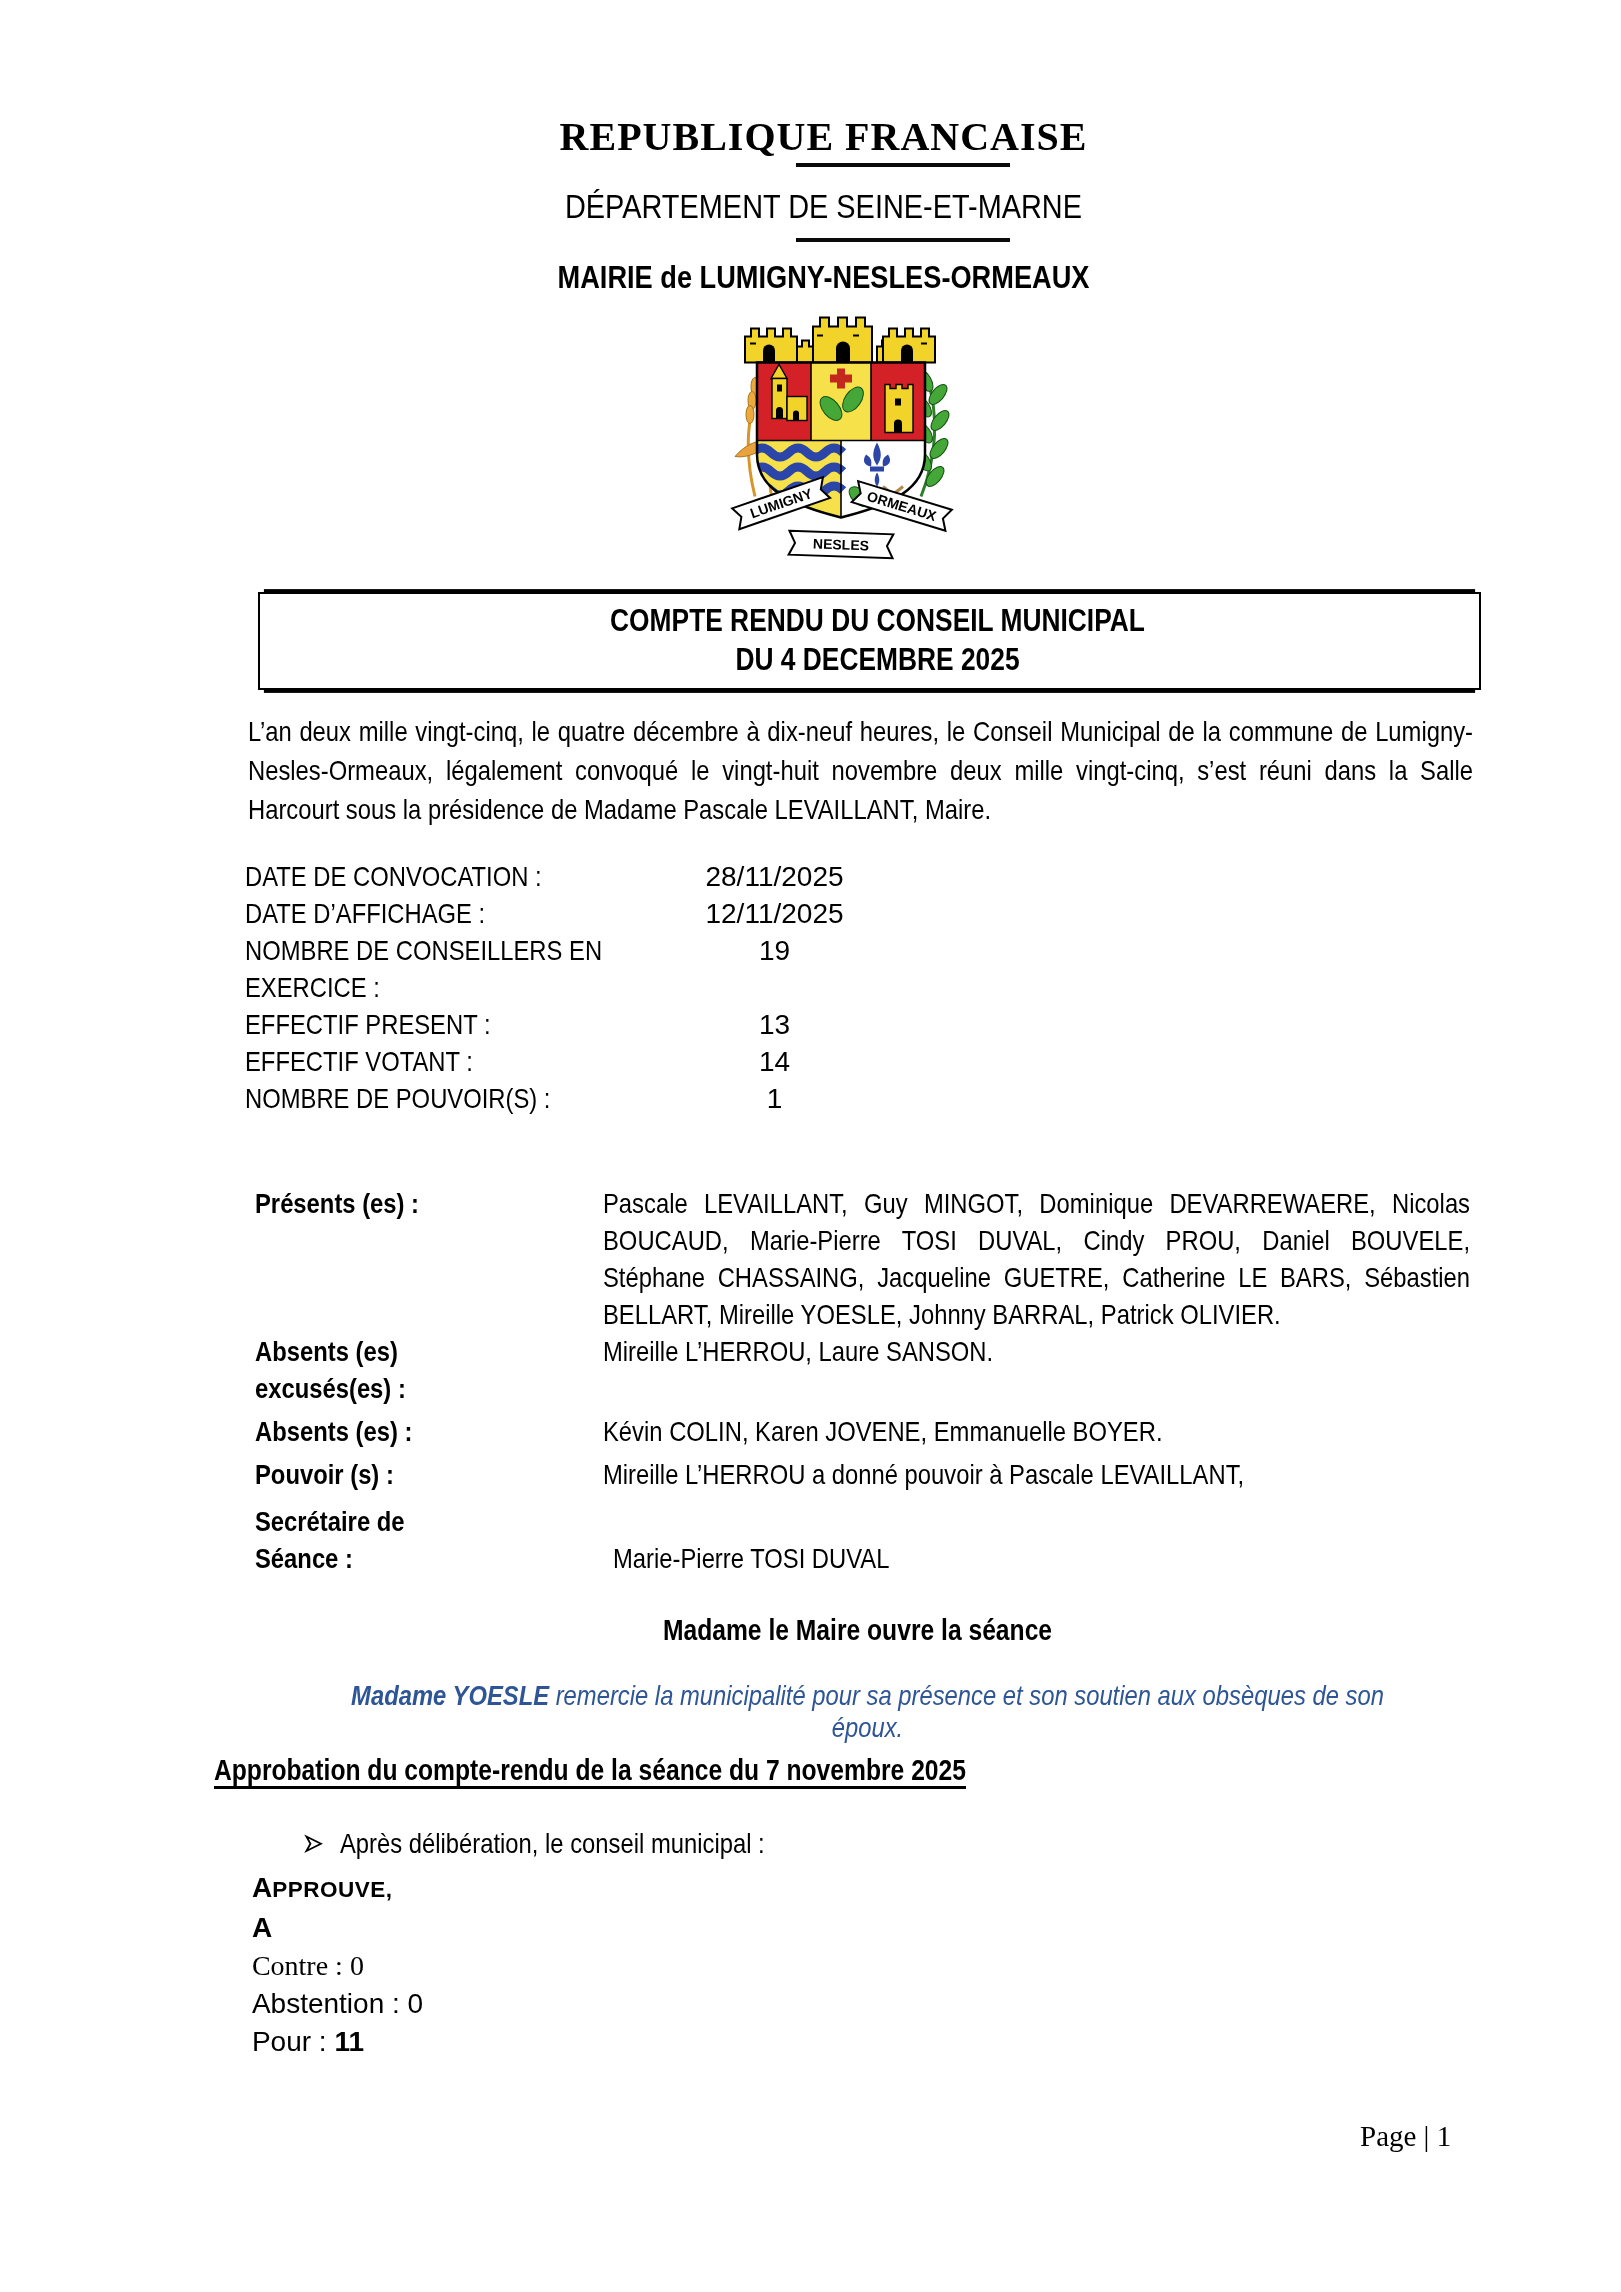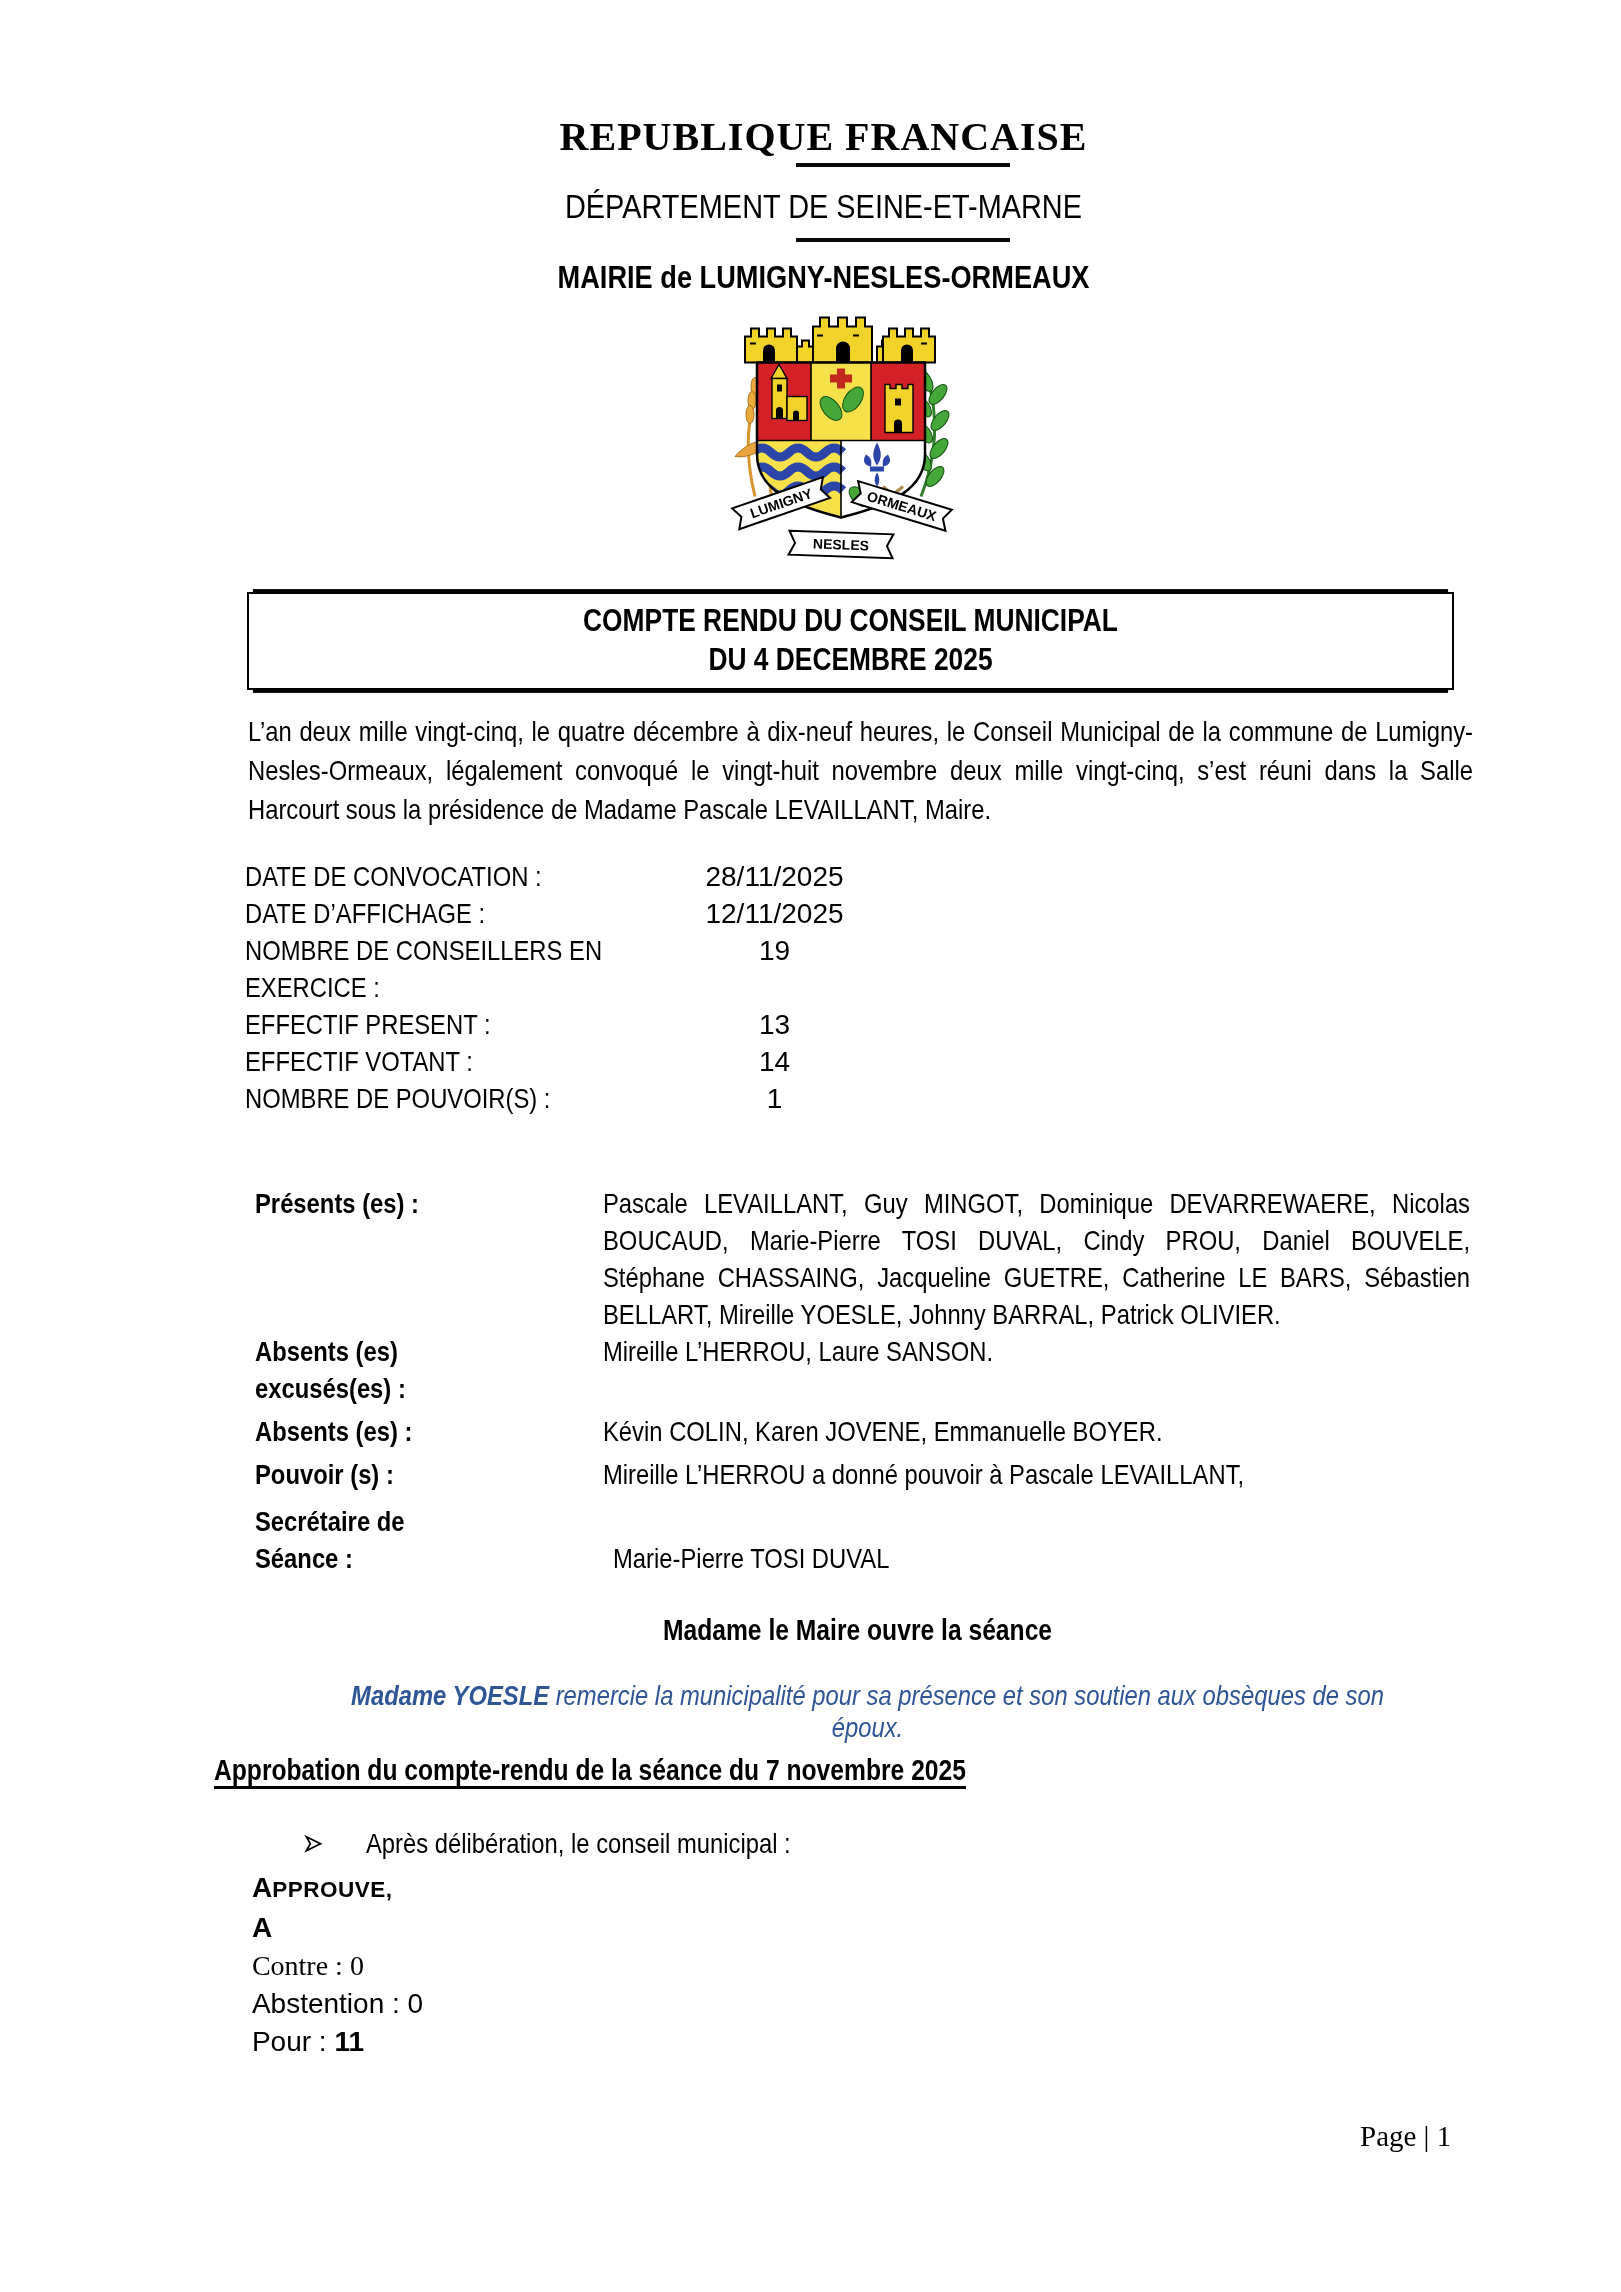--- a/index.html
+++ b/index.html
@@ -28,21 +28,21 @@
   .rlabel{width:348px;font-weight:bold;font-size:28px;line-height:37px;white-space:pre-line;}
   .rval{width:867px;font-size:28px;line-height:37px;}
   .rval .condL{text-align:justify;}
   .rval .nojust{text-align:left;}
   .openline{font-size:29px;font-weight:bold;}
   .remark{font-size:28px;font-style:italic;color:#2E5596;}
   .remark b{font-weight:bold;}
   .apphead{font-size:29px;font-weight:bold;text-decoration:underline;
            text-decoration-thickness:2.9px;text-underline-offset:5.9px;line-height:37px;}
   .voteline{font-size:28px;line-height:38px;}
-  .bulletline{display:flex;align-items:center;gap:43px;font-size:28px;line-height:39px;
+  .bulletline{display:flex;align-items:center;gap:17px;font-size:28px;line-height:39px;
               margin-left:59px;}
   .smallcaps-big{font-size:28px;font-weight:bold;}
   .smallcaps-rest{font-size:22.5px;font-weight:bold;letter-spacing:0.5px;}
   .bold{font-weight:bold;}
   .footer{font-size:29px;}
 </style>
 </head>
 <body>
 
 <div class="page">
@@ -187,21 +187,21 @@
         <path d="M128,187 H226 L220,198 L226,209 H128 L134,198 Z" fill="#fff" stroke="#000" stroke-width="2"></path>
         <text x="177" y="203" text-anchor="middle" font-size="14" font-weight="bold" font-family="Liberation Sans, sans-serif">ORMEAUX</text>
       </g>
       <g transform="rotate(2 116 238)">
         <path d="M64,226 H168 L162,238 L168,250 H64 L70,238 Z" fill="#fff" stroke="#000" stroke-width="2"></path>
         <text x="116" y="243" text-anchor="middle" font-size="14" font-weight="bold" font-family="Liberation Sans, sans-serif">NESLES</text>
       </g>
     </svg>
   </div>
 
-  <div class="abs titlebox ctr" style="top:592px;left:247px;width:1203px;">
+  <div class="abs titlebox ctr" style="top:592px;left:258px;width:1203px;padding-left:16px;">
     <div class="tl condC">COMPTE RENDU DU CONSEIL MUNICIPAL</div>
     <div class="tl condC">DU 4 DECEMBRE 2025</div>
   </div>
 
   <div class="abs" style="top:712px;left:248px;width:1225px;">
     <div class="body-just condL">L’an deux mille vingt-cinq, le quatre décembre à dix-neuf heures, le Conseil Municipal de la commune de Lumigny-Nesles-Ormeaux, légalement convoqué le vingt-huit novembre deux mille vingt-cinq, s’est réuni dans la Salle Harcourt sous la présidence de Madame Pascale LEVAILLANT, Maire.</div>
   </div>
 
   <div class="abs" style="top:858px;left:245px;width:1225px;">
     <div class="metarow">

